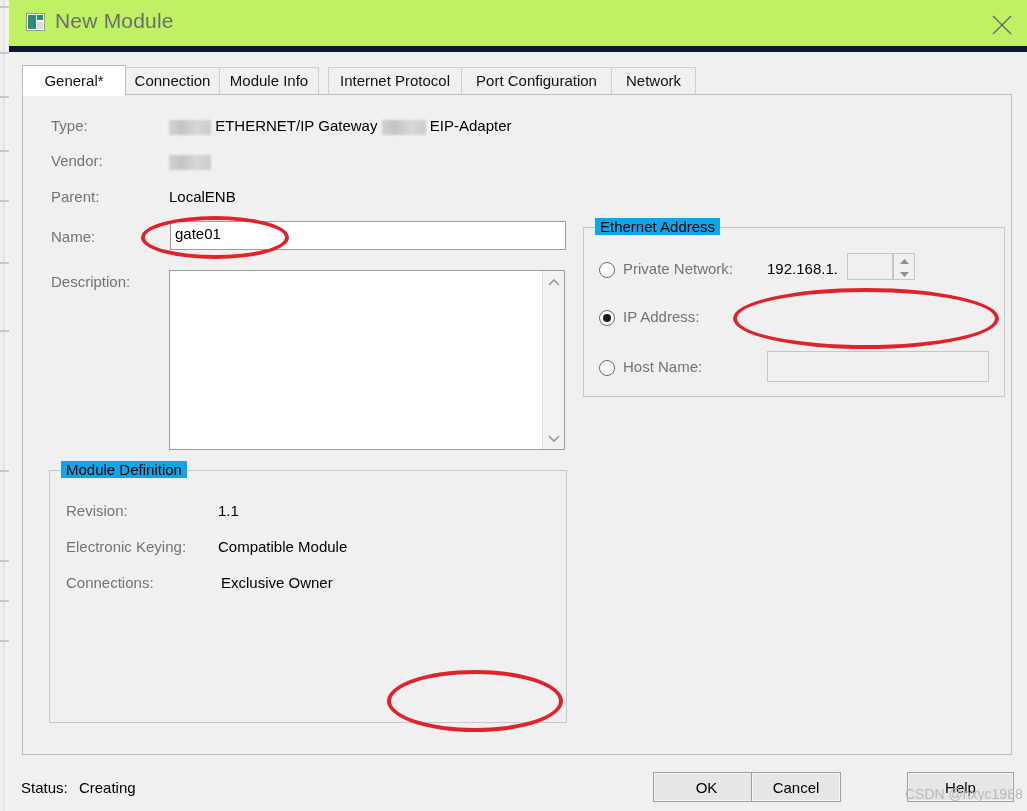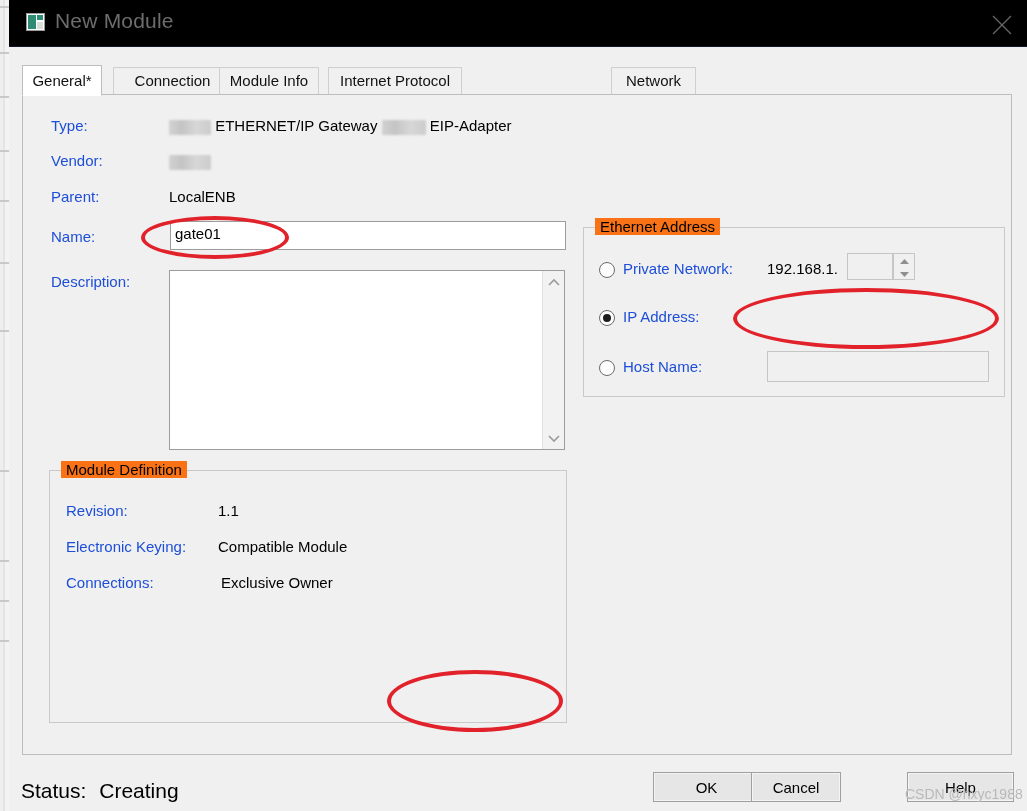--- a/index.html
+++ b/index.html
@@ -43,22 +43,22 @@
     background: #f0f0f0;
     box-sizing: border-box;
   }
 
   
   #titlebar {
     position: absolute;
     left: 0; top: 0;
     width: 1018px;
     height: 46px;
-    background: #000000;
-    border-bottom: 1px solid #0f172a;
+    background: #bef264;
+    border-bottom: 6px solid #0f172a;
   }
   #title-icon {
     position: absolute;
     left: 17px; top: 13px;
     width: 19px; height: 18px;
     background: #ffffff;
     border: 1px solid #9a9a9a;
     box-sizing: border-box;
   }
   #title-icon .sq-a {
@@ -137,21 +137,21 @@
     height: 661px;
     background: #f0f0f0;
     border: 1px solid #bdbdbd;
     box-sizing: border-box;
   }
 
   
   .flabel {
     position: absolute;
     font-size: 15px;
-    color: #1d4ed8;
+    color: #737373;
     white-space: nowrap;
   }
   .fvalue {
     position: absolute;
     font-size: 15px;
     color: #000;
     white-space: nowrap;
   }
   .redact {
     display: inline-block;
@@ -204,21 +204,21 @@
   .groupbox {
     position: absolute;
     border: 1px solid #c9c9c9;
     box-sizing: border-box;
     background: transparent;
   }
   .group-title {
     position: absolute;
     top: -10px;
     left: 11px;
-    background: #f97316;
+    background: #0ea5e9;
     padding: 0 5px;
     font-size: 15px;
     color: #000;
     white-space: nowrap;
   }
 
   
   .radio {
     position: absolute;
     width: 16px; height: 16px;
@@ -273,21 +273,21 @@
     position: absolute;
     left: 0;
     top: 762px;
     width: 1018px;
     height: 49px;
     background: #f0f0f0;
   }
   #status-label {
     position: absolute;
     left: 12px; top: 17px;
-    font-size: 21px;
+    font-size: 15px;
     white-space: nowrap;
   }
   #status-label .sv { margin-left: 7px; }
 
   
   .annot {
     position: absolute;
     border: 4px solid #e2222b;
     border-radius: 50%;
     box-sizing: border-box;
@@ -335,31 +335,34 @@
     <div id="title-text">New Module</div>
     <div id="close-button">
       <svg width="20" height="20" viewBox="0 0 20 20">
         <line x1="1" y1="1" x2="19" y2="19" stroke="#666" stroke-width="1.3"></line>
         <line x1="19" y1="1" x2="1" y2="19" stroke="#666" stroke-width="1.3"></line>
       </svg>
     </div>
   </div>
 
   <div id="tabstrip">
-    <div class="tab active" style="left:0px;width:80px">
+    <div class="tab active" style="left:0px;width:104px">
       <span>General*</span>
     </div>
     <div class="tab" style="left:91px;width:119px">
       <span>Connection</span>
     </div>
     <div class="tab" style="left:197px;width:100px">
       <span>Module Info</span>
     </div>
     <div class="tab" style="left:306px;width:134px">
       <span>Internet Protocol</span>
+    </div>
+    <div class="tab" style="left:439px;width:151px">
+      <span>Port Configuration</span>
     </div>
     <div class="tab" style="left:589px;width:85px">
       <span>Network</span>
     </div>
   </div>
 
   <div id="tabpage">
 
     <div class="flabel" style="left:28px;top:22px">Type:</div>
     <div class="fvalue" style="left:146px;top:22px">

